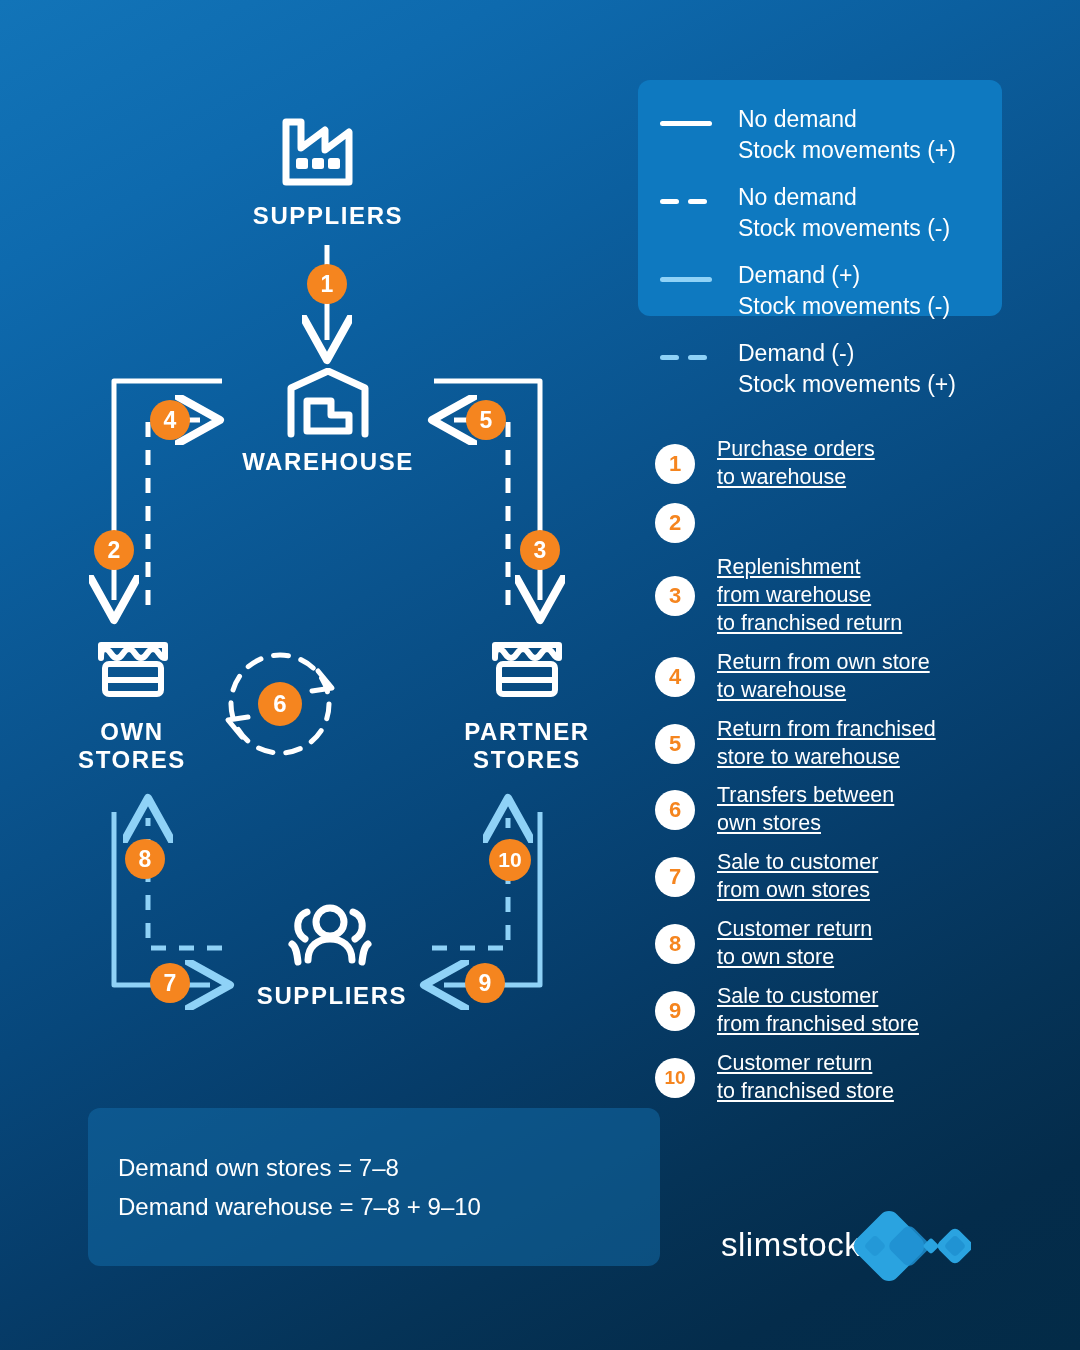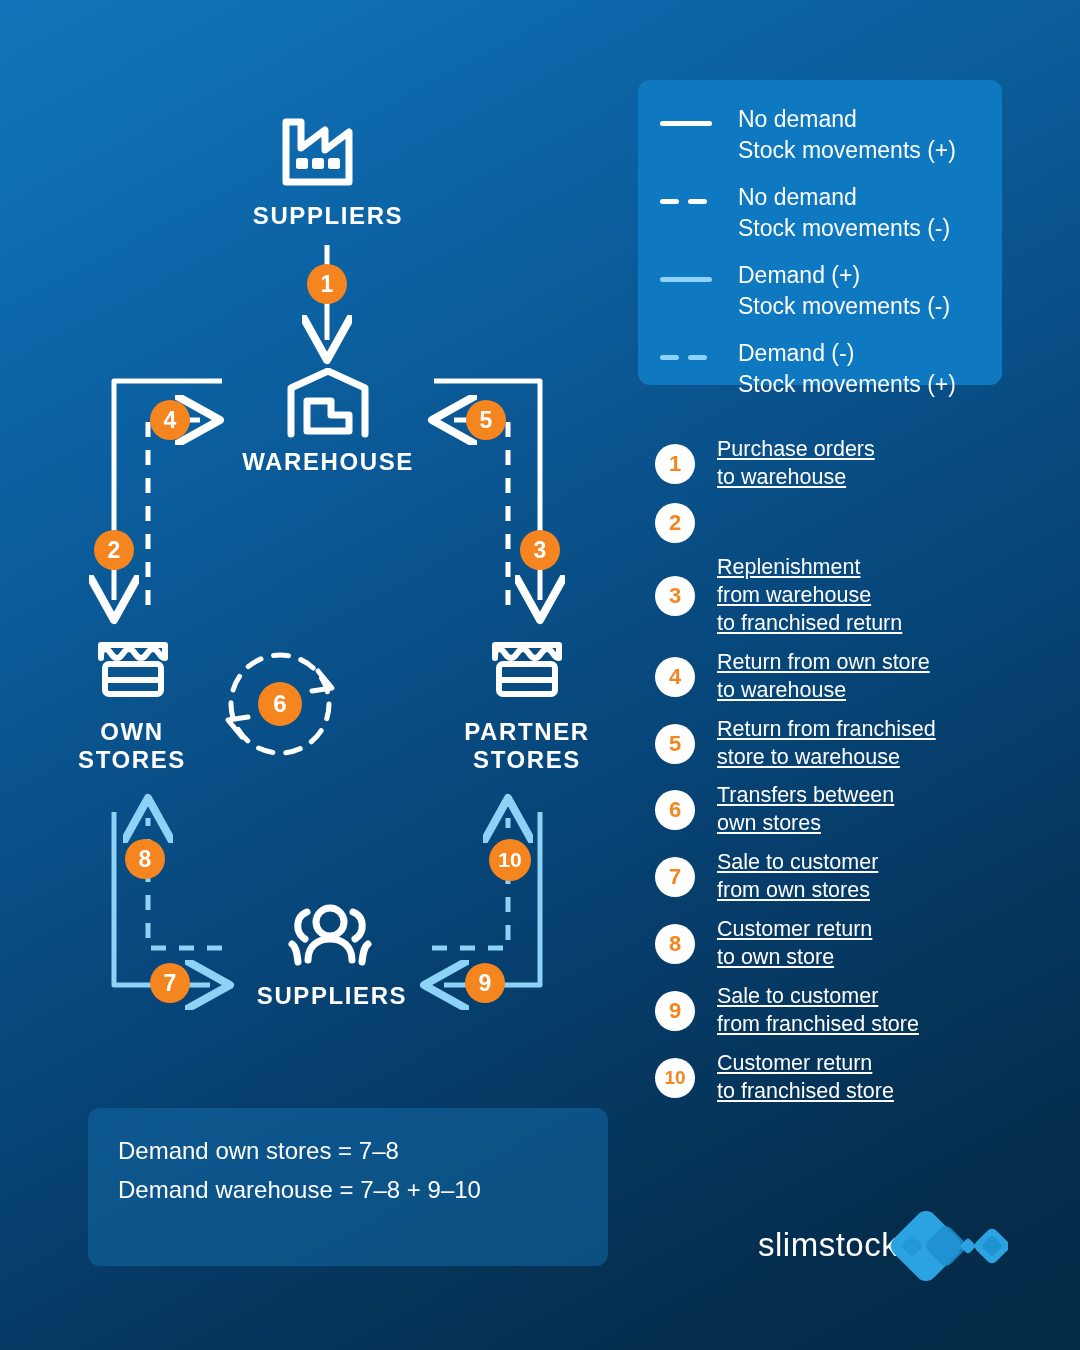--- a/index.html
+++ b/index.html
@@ -54,21 +54,21 @@
   }
 
   .icon-box { position: absolute; z-index: 4; }
 
   
   #legend {
     position: absolute;
     left: 638px;
     top: 80px;
     width: 364px;
-    height: 305px;
+    height: 236px;
     background: #0E79C0;
     border-radius: 12px;
     padding: 24px 0 0 22px;
   }
   .legend-row { display: flex; align-items: flex-start; margin-bottom: 17px; }
   .legend-swatch {
     width: 56px; height: 26px;
     position: relative; flex: 0 0 56px;
     margin-top: 7px;
   }
@@ -116,35 +116,35 @@
     white-space: pre-line;
     padding-left: 22px;
     text-decoration: underline;
   }
 
   
   #formula {
     position: absolute;
     left: 88px;
     top: 1108px;
-    width: 520px;
+    width: 572px;
     height: 158px;
     background: rgba(18,105,165,0.55);
     border-radius: 12px;
-    padding: 24px 0 0 30px;
+    padding: 41px 0 0 30px;
   }
   .formula-line {
     color: #FFFFFF;
     font-size: 24px;
     line-height: 1.62;
     white-space: pre;
   }
 
   
-  #logo { position: absolute; left: 758px; top: 1208px; width: 250px; height: 80px; }
+  #logo { position: absolute; left: 721px; top: 1208px; width: 250px; height: 80px; }
   #logo-word {
     position: absolute; left: 0; top: 18px;
     color: #FFFFFF; font-size: 33px; letter-spacing: 0.5px;
   }
 
   
   #lbl-suppliers { left: 218px; top: 202px; width: 220px; font-size: 24px; }
   #lbl-warehouse { left: 218px; top: 448px; width: 220px; font-size: 24px; }
   #lbl-own       { left: 42px;  top: 718px; width: 180px; font-size: 24px; }
   #lbl-partner   { left: 432px; top: 718px; width: 190px; font-size: 24px; }

